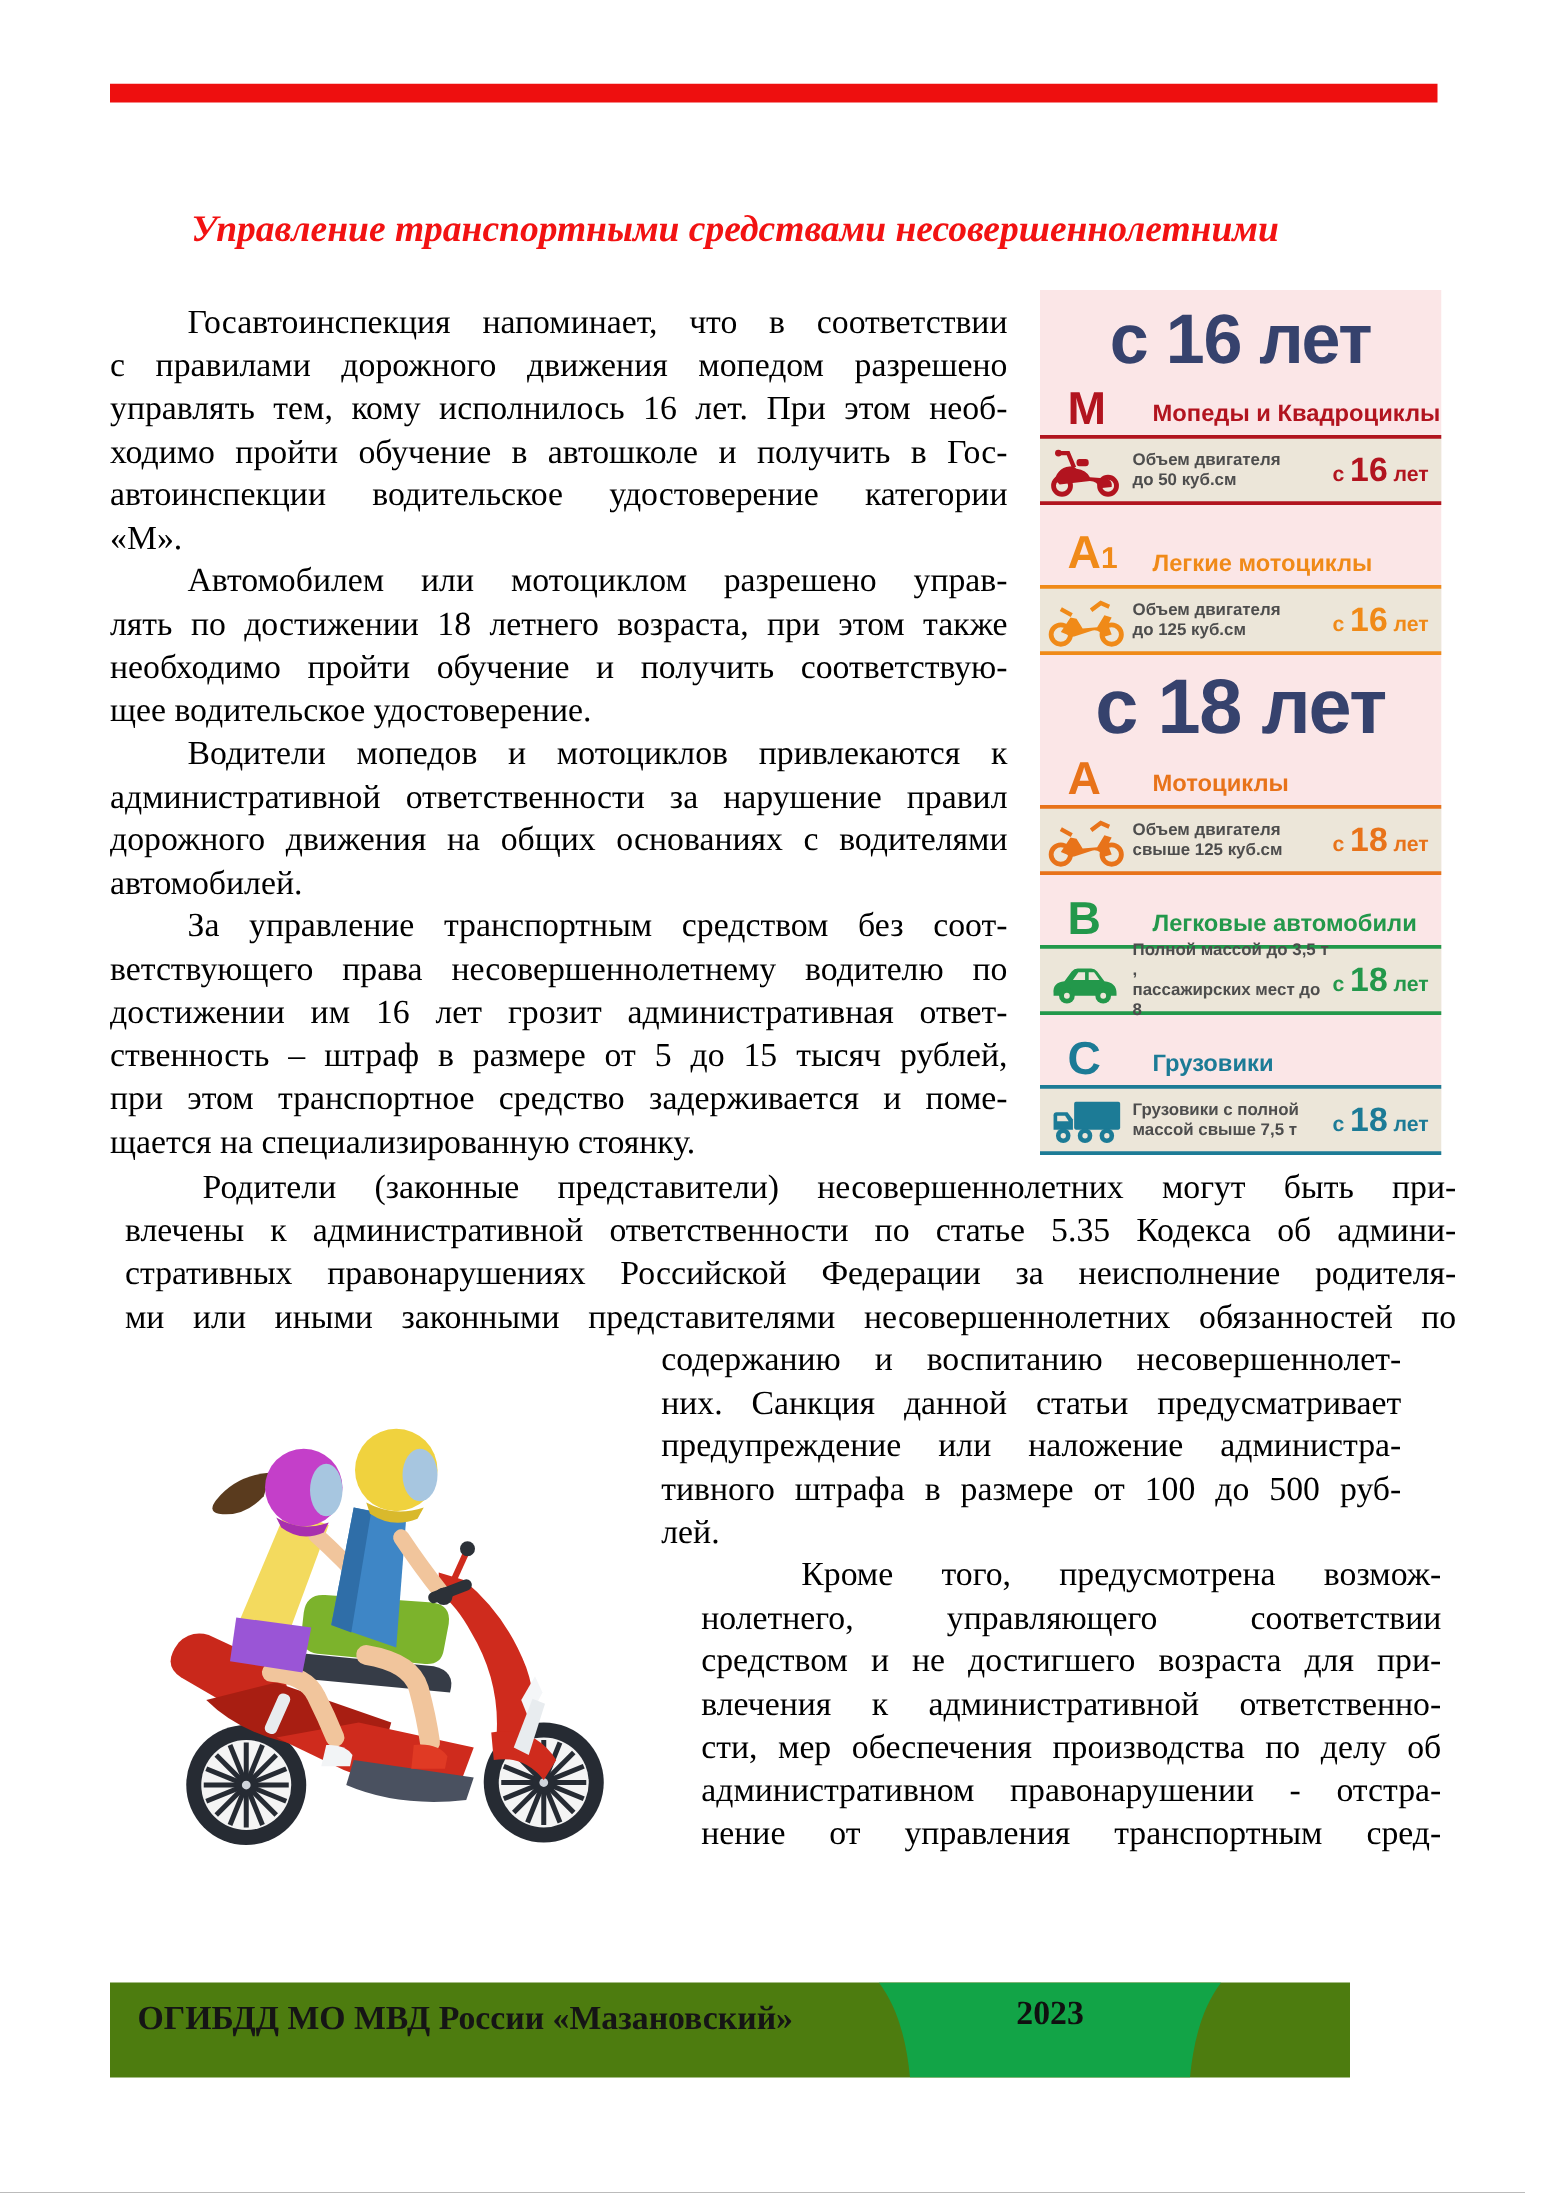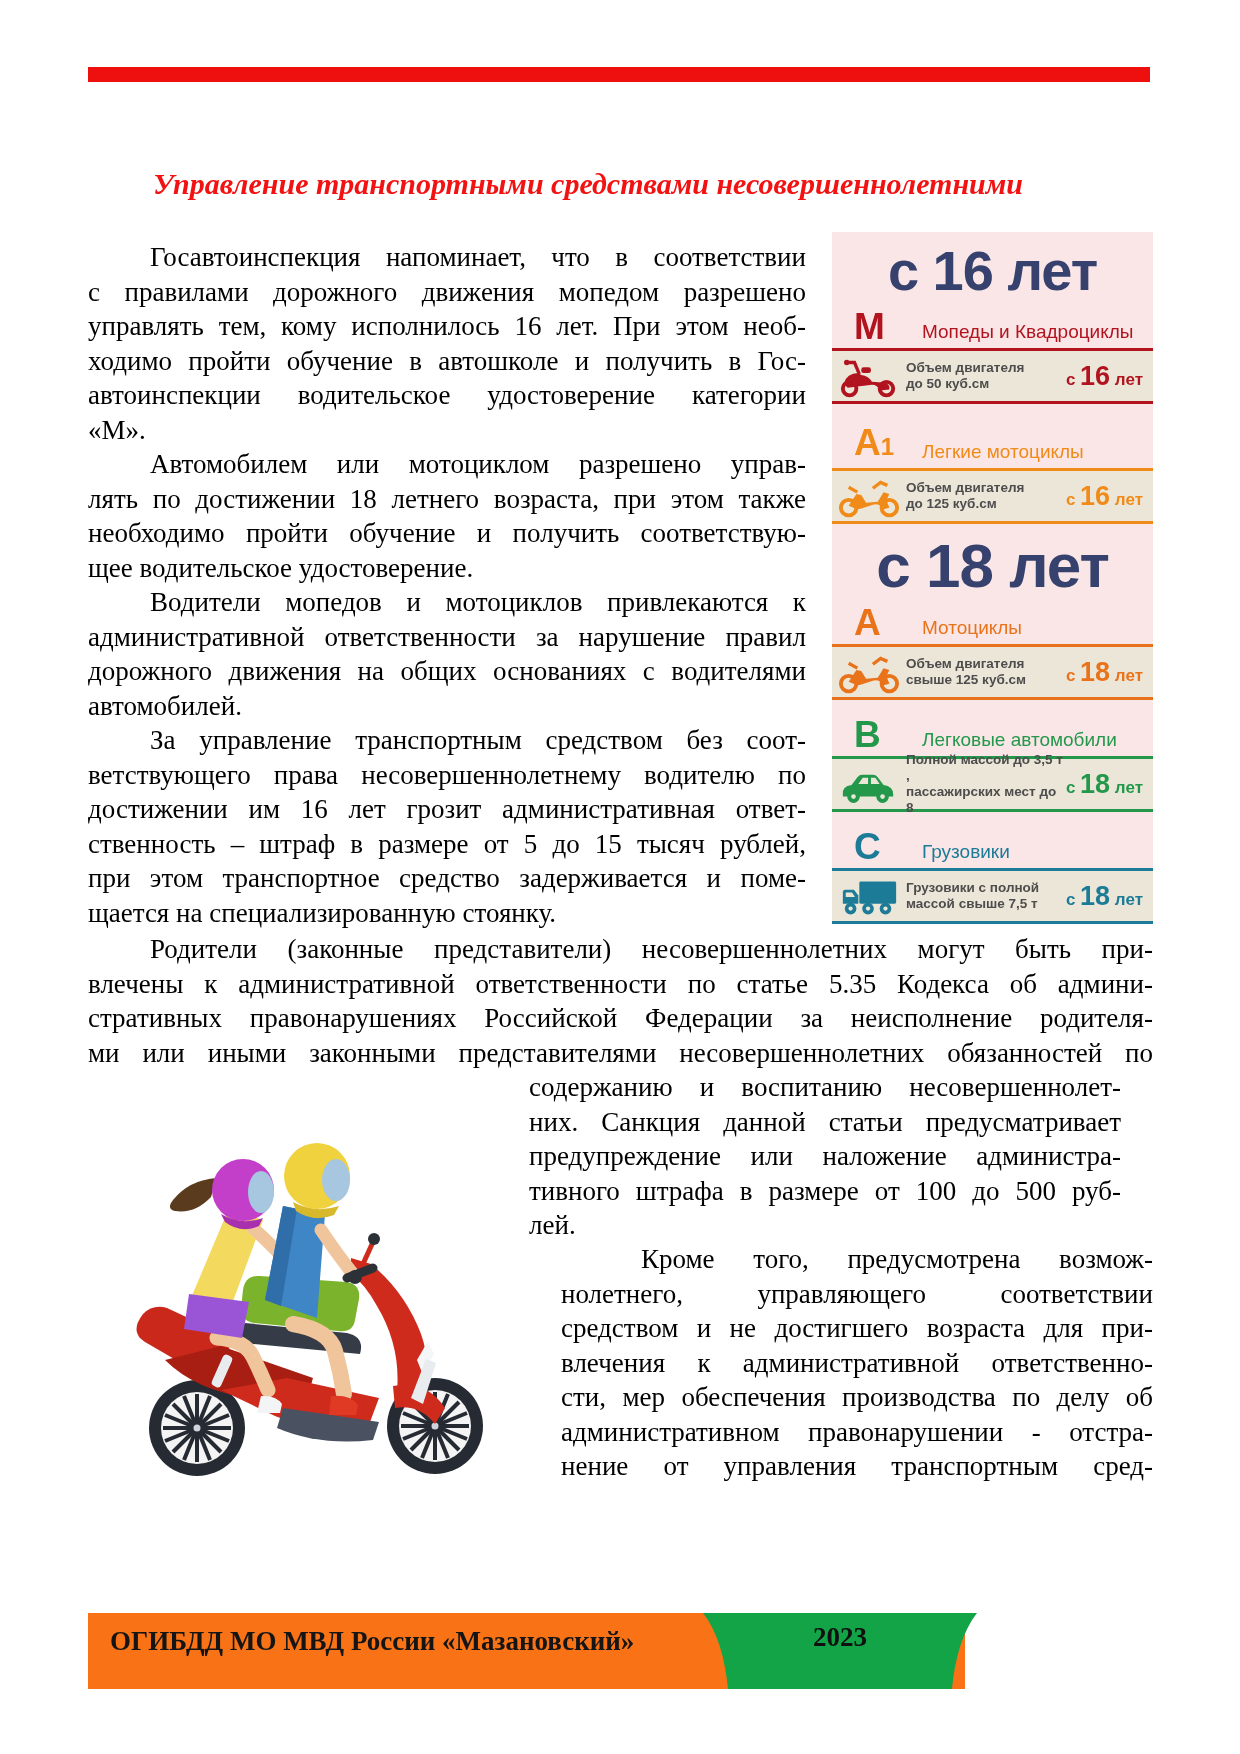--- a/index.html
+++ b/index.html
@@ -11,48 +11,48 @@
            font:italic 700 46px/56px "Liberation Serif",serif;color:#2222cd;}
   .doc-title{position:absolute;left:88px;top:166px;width:1000px;text-align:center;
              font:italic 700 30px/36px "Liberation Serif",serif;color:#f21212;}
   
   .para .tline{font:27px/34.5px "Liberation Serif",serif;text-align:justify;text-align-last:justify;}
   .para:not(.cont) .tline:last-child{text-align-last:left;}
   .para.ind .tline:first-child{text-indent:62px;}
   .para.ind2 .tline:first-child{text-indent:80px;}
   .main-cols{position:absolute;left:88px;top:232px;width:1065px;display:flex;align-items:flex-start;}
   .text-col{width:718px;padding-top:8px;}
-  .p5-full{position:absolute;left:88px;top:932px;width:1065px;}
+  .p5-full{position:absolute;left:100px;top:932px;width:1065px;}
   .p5-wrap{position:absolute;left:529px;top:1070px;width:592px;}
   .p6{position:absolute;left:561px;top:1242px;width:592px;}
   
   .ig-panel{width:321px;margin-left:auto;height:656px;background:#fbe6e7;padding-top:10px;box-sizing:border-box;
             font-family:"Liberation Sans",sans-serif;}
   .ig-big{height:58px;line-height:58px;text-align:center;font-weight:700;font-size:56px;
           letter-spacing:-1px;color:#36426d;}
   .ig-big.b18{font-size:62px;height:64px;line-height:64px;margin-top:10px;margin-bottom:8px;}
   .ig-big.b16{margin-bottom:10px;}
   .ig-row{color:var(--c);}
   .ig-row.m-t26{margin-top:26px;}
   .ig-row.m-t18{margin-top:18px;}
   .ig-head{display:flex;align-items:flex-end;height:34px;}
   .ig-code{margin-left:22px;width:68px;font-weight:700;font-size:37px;line-height:34px;}
   .ig-code .sub{font-size:24px;}
-  .ig-label{font-weight:400;font-size:19px;line-height:24px;}
+  .ig-label{font-weight:700;font-size:19px;line-height:24px;}
   .ig-strip{margin-top:4px;height:50px;background:#ece6d9;border-top:3px solid var(--c);
             border-bottom:3px solid var(--c);display:flex;align-items:center;box-sizing:content-box;}
   .ig-icon{width:74px;flex:none;display:flex;justify-content:center;align-items:center;}
   .ig-icon svg{width:62px;height:44px;fill:currentColor;}
   .ig-desc{flex:1;font-weight:700;font-size:13.5px;line-height:16px;color:#4d4d4d;}
   .ig-age{flex:none;margin-right:10px;font-weight:700;white-space:nowrap;}
   .ig-age .num{font-size:27px;text-align:center;} .ig-age .wrd{font-size:17px;}
   
   .illus{position:absolute;left:125px;top:1128px;width:360px;height:360px;}
   
-  .footer-bar{position:absolute;left:88px;top:1586px;width:877px;height:76px;background:#f97316;margin-top:27px;}
+  .footer-bar{position:absolute;left:88px;top:1586px;width:992px;height:76px;background:#4d7c0f;}
   .footer-green{position:absolute;left:615px;top:0;width:274px;height:76px;}
   .footer-dept{position:absolute;left:22px;top:12px;font:700 27px/32px "Liberation Serif",serif;color:#151515;}
   .footer-year{position:absolute;left:615px;top:8px;width:274px;text-align:center;
                font:700 27px/32px "Liberation Serif",serif;color:#101010;}
 </style>
 </head>
 <body>
 
 <div class="page">
 

